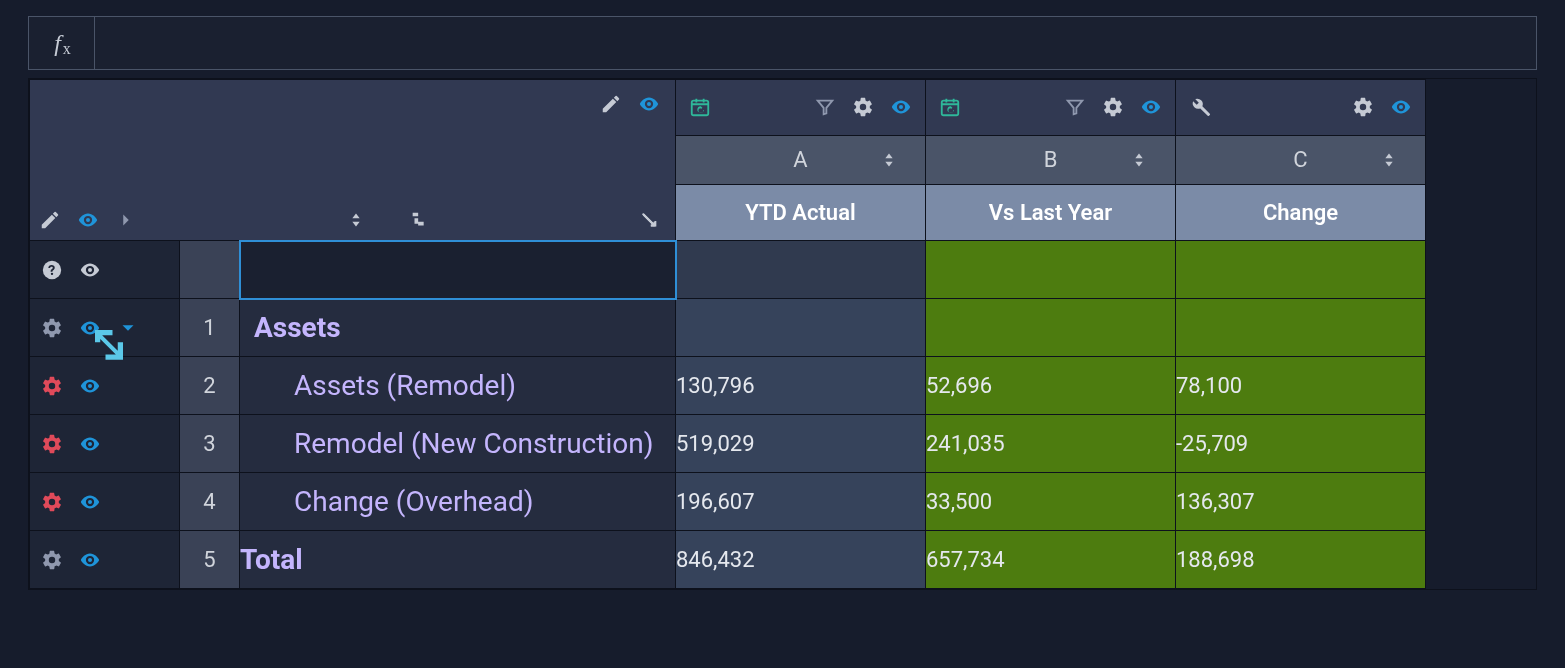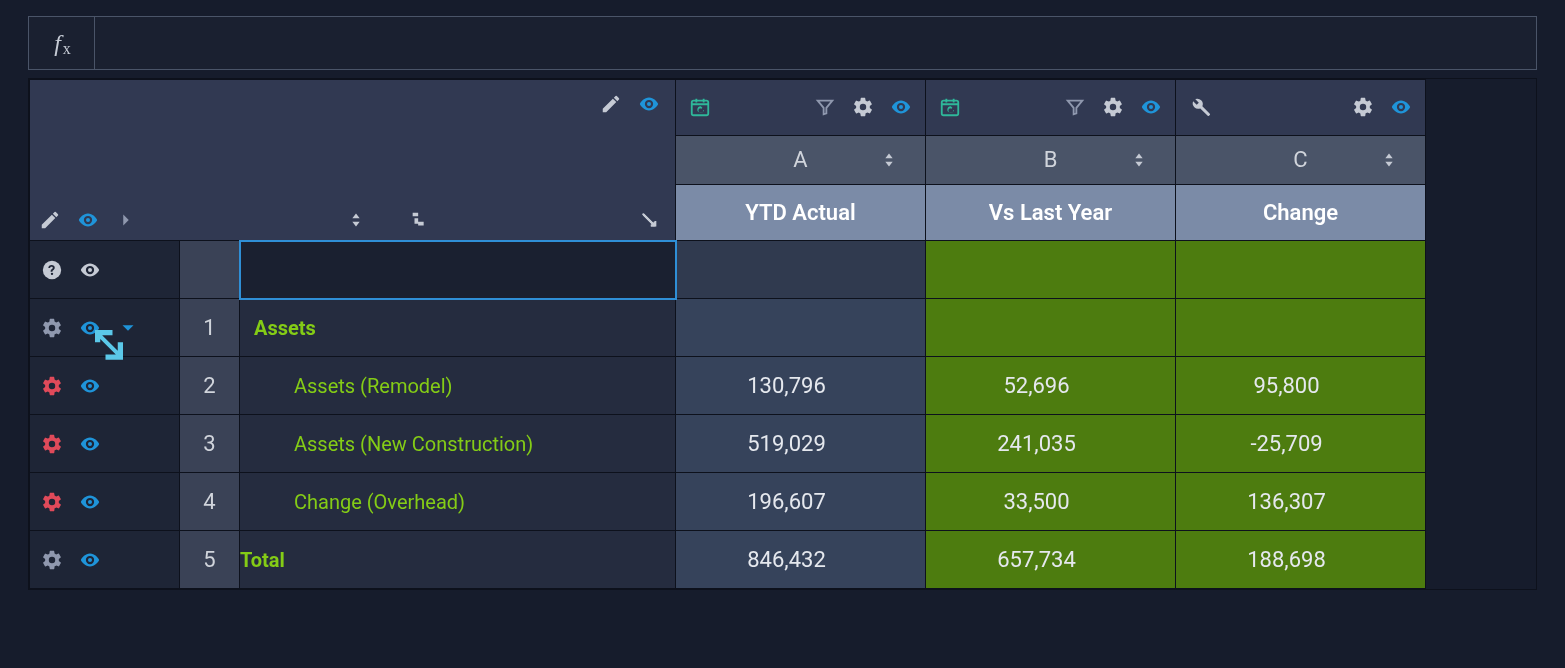--- a/index.html
+++ b/index.html
@@ -136,38 +136,38 @@
 
   .row-num {
     background: #3a4256;
     text-align: center;
     font-size: 22px;
     color: #d0d4db;
   }
 
   .row-label {
     background: #252c3f;
-    font-size: 20px;
+    font-size: 28px;
     padding-left: 14px;
-    color: #84cc16;
+    color: #c4b5fd;
     margin-left: 44px;
   }
   .row-label.indent { padding-left: 54px; }
   .row-label.bold { font-weight: 700; }
   .row-label.center { padding-left:0;}
   
   .cell-selected {
     background: #1a2030;
     outline: 2px solid #2f8fd6;
     outline-offset: -1px;
   }
 
   .data-cell {
     background: #303a4f;
-    text-align: center;
+    text-align: left;
     padding-right: 28px;
     font-size: 22px;
     color: #e5e8ee;
   }
   .data-cell.alt { background: #4d7c0f; }
   .data-cell.shade { background: #36435b; }
   .data-cell.empty { background: #303a4f; }
 
   
   .ico { display:inline-flex; width:24px; height:24px; align-items:center; justify-content:center; cursor:pointer; }
@@ -474,40 +474,40 @@
                 <svg viewBox="0 0 24 24">
                   <use href="#i-eye"></use>
                 </svg>
               </span>
       </div>
     </td>
     <td class="row-num">2</td>
     <td class="row-label indent">Assets (Remodel)</td>
     <td class="data-cell shade">130,796</td>
     <td class="data-cell alt">52,696</td>
-    <td class="data-cell alt">95,800</td>
+    <td class="data-cell alt">78,100</td>
   </tr>
 
   <tr>
     <td class="row-icons">
       <div class="row-icons-inner">
         <span class="ico c-red">
                 <svg viewBox="0 0 24 24">
                   <use href="#i-gear"></use>
                 </svg>
               </span>
         <span class="ico c-blue">
                 <svg viewBox="0 0 24 24">
                   <use href="#i-eye"></use>
                 </svg>
               </span>
       </div>
     </td>
     <td class="row-num">3</td>
-    <td class="row-label indent">Assets (New Construction)</td>
+    <td class="row-label indent">Remodel (New Construction)</td>
     <td class="data-cell shade">519,029</td>
     <td class="data-cell alt">241,035</td>
     <td class="data-cell alt">-25,709</td>
   </tr>
 
   <tr>
     <td class="row-icons">
       <div class="row-icons-inner">
         <span class="ico c-red">
                 <svg viewBox="0 0 24 24">

